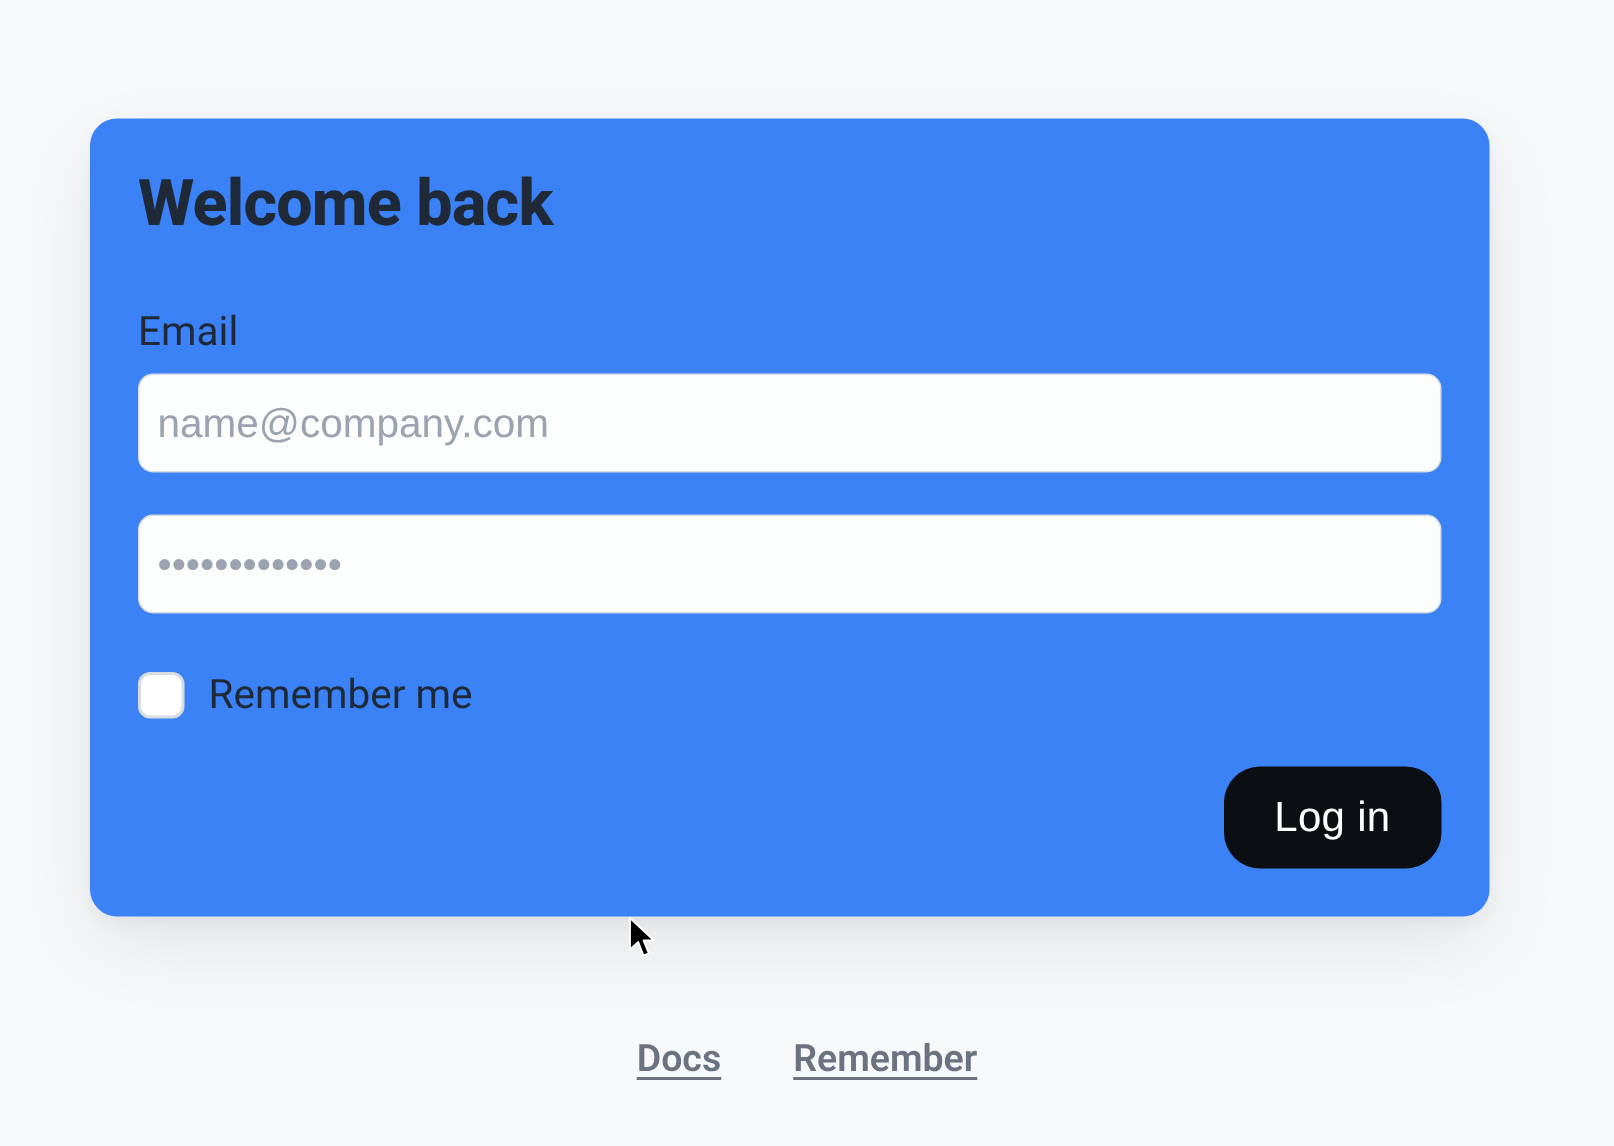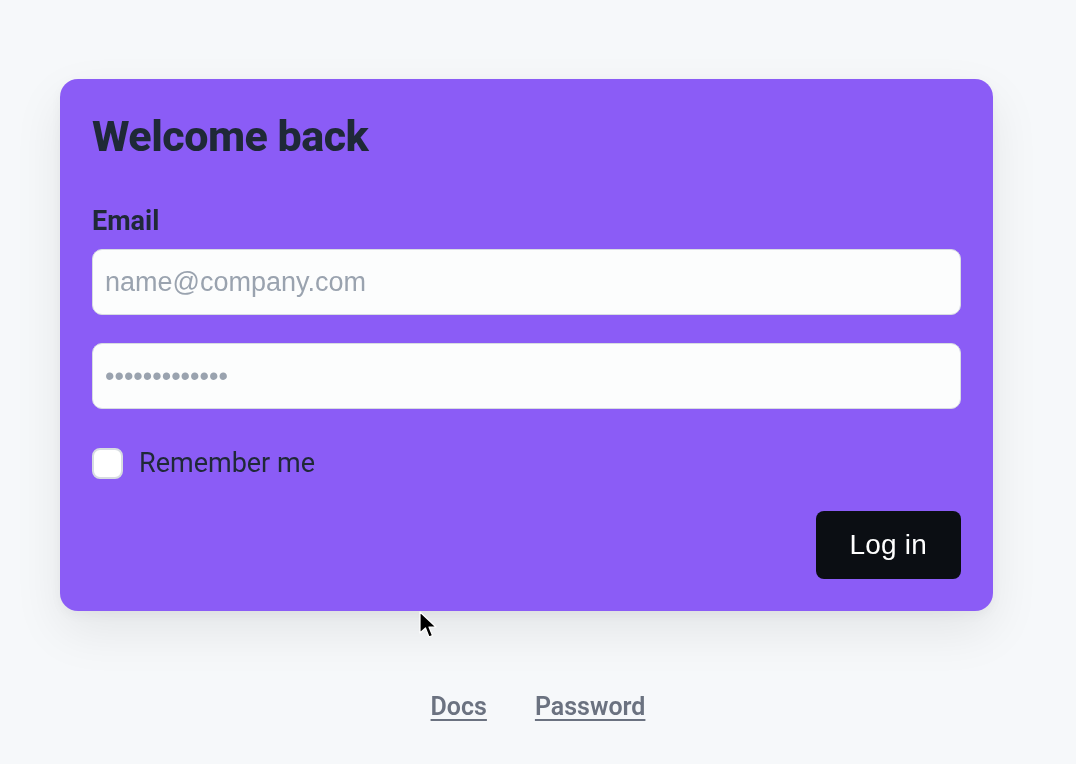--- a/index.html
+++ b/index.html
@@ -15,21 +15,21 @@
       height: 764px;
       position: relative;
       overflow: hidden;
     }
 
     .card {
       position: absolute;
       left: 60px;
       top: 79px;
       width: 933px;
-      background: #8b5cf6;
+      background: #3b82f6;
       border-radius: 18px;
       box-shadow: 0 20px 50px rgba(0, 0, 0, 0.08), 0 4px 12px rgba(0,0,0,0.04);
       padding: 32px 32px 32px 32px;
     }
 
     .heading {
       font-size: 43px;
       font-weight: 800;
       color: #1f2937;
       letter-spacing: -0.5px;
@@ -37,21 +37,21 @@
     }
 
     .form-group {
       margin-bottom: 28px;
     }
 
     .label {
       display: block;
       font-size: 27px;
       color: #1f2937;
-      font-weight: 700;
+      font-weight: 400;
       margin-bottom: 12px;
     }
 
     .text-input {
       width: 100%;
       height: 66px;
       border: 1px solid #d7dce1;
       border-radius: 10px;
       background: #fcfdfd;
       font-size: 27px;
@@ -95,21 +95,21 @@
       display: flex;
       justify-content: flex-end;
     }
 
     .login-button {
       background: #0b0e13;
       color: #ffffff;
       font-size: 28px;
       font-weight: 500;
       border: none;
-      border-radius: 8px;
+      border-radius: 24px;
       padding: 18px 34px;
       cursor: pointer;
       letter-spacing: 0.2px;
     }
 
     .footer-links {
       position: absolute;
       left: 0;
       width: 100%;
       top: 692px;
@@ -156,18 +156,18 @@
     <label class="checkbox-label" for="remember-me">Remember me</label>
   </div>
 
   <div class="actions">
     <button class="login-button">Log in</button>
   </div>
 </div>
 
 <div class="footer-links">
   <a class="footer-link">Docs</a>
-  <a class="footer-link">Password</a>
+  <a class="footer-link">Remember</a>
 </div>
 
 <svg class="cursor-arrow" viewBox="0 0 20 28">
   <path d="M1 1 L1 22 L6.5 17 L10 26 L13.5 24.5 L10 16 L17 16 Z" fill="#000000" stroke="#ffffff" stroke-width="1.2" stroke-linejoin="round"></path>
 </svg>
 
 </body></html>

